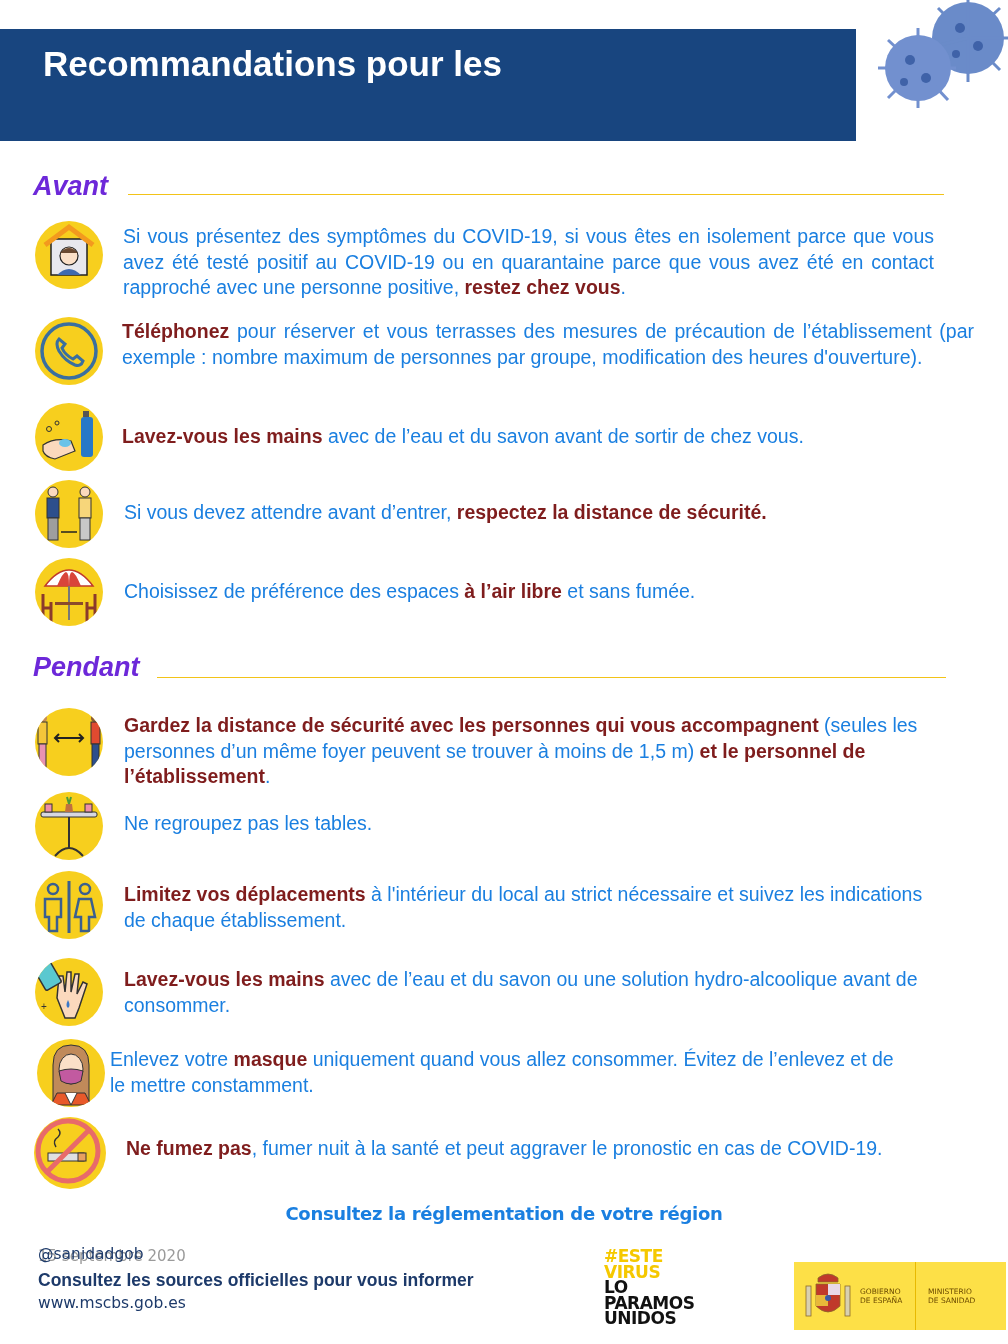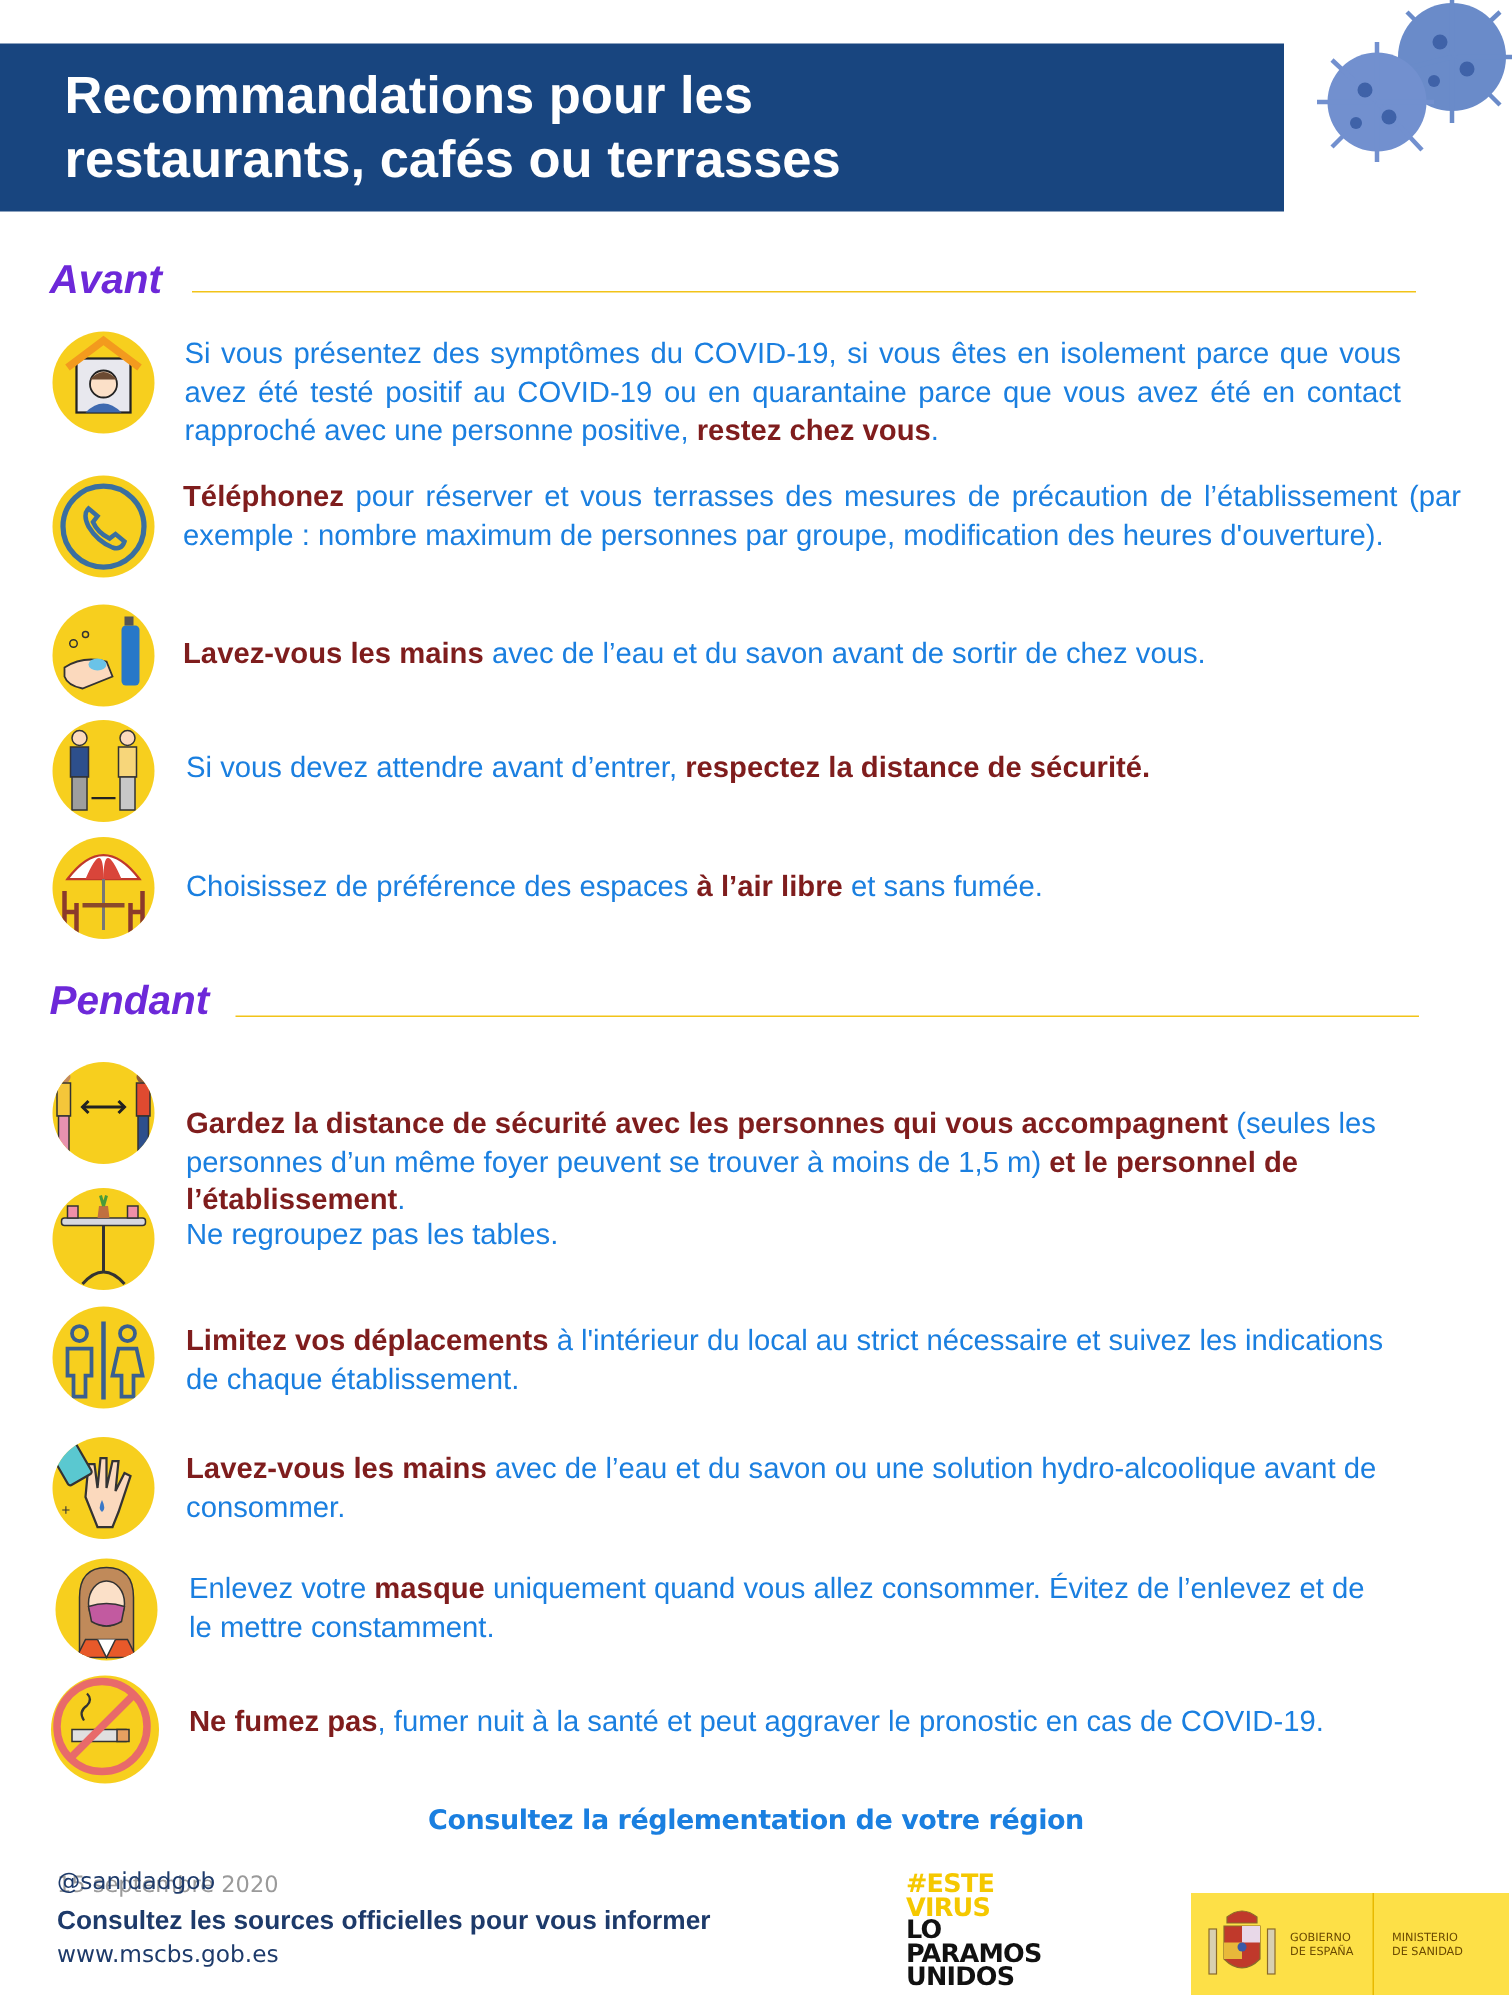--- a/index.html
+++ b/index.html
@@ -58,21 +58,20 @@
   .gov-logo .gob { position: absolute; left: 66px; top: 25px; font-size: 7.5px; line-height: 9px; color: #6b4a00; font-family: "DejaVu Sans", sans-serif; }
   .gov-logo .min { position: absolute; left: 134px; top: 25px; font-size: 7.5px; line-height: 9px; color: #6b4a00; font-family: "DejaVu Sans", sans-serif; }
   .gov-logo svg { position: absolute; left: 10px; top: 8px; width: 48px; height: 52px; }
 </style>
 </head>
 <body>
 
 <div class="header-bar"></div>
 <div class="header-title">
   <div>Recommandations pour les</div>
-  <div>restaurants, cafés ou terrasses</div>
 </div>
 <svg class="virus-deco" viewBox="0 0 148 135">
   <g fill="#5a7fc4" opacity="0.9">
     <circle cx="108" cy="38" r="36"></circle>
     <g stroke="#5a7fc4" stroke-width="3">
       <line x1="108" y1="38" x2="108" y2="-6"></line>
         <line x1="108" y1="38" x2="150" y2="38"></line>
       <line x1="108" y1="38" x2="78" y2="8"></line>
         <line x1="108" y1="38" x2="140" y2="8"></line>
       <line x1="108" y1="38" x2="140" y2="70"></line>
@@ -191,21 +190,21 @@
       <rect x="3" y="14" width="9" height="22" fill="#f4c63a" stroke="#333"></rect>
       <rect x="4" y="36" width="7" height="24" fill="#e892b0" stroke="#333"></rect>
       <circle cx="60" cy="10" r="4" fill="#8b5a3a"></circle>
       <rect x="56" y="14" width="9" height="22" fill="#e04a30" stroke="#333"></rect>
       <rect x="57" y="36" width="7" height="24" fill="#2d4f8c" stroke="#333"></rect>
       <line x1="20" y1="30" x2="48" y2="30" stroke="#222" stroke-width="2"></line>
       <polyline points="24,26 20,30 24,34" fill="none" stroke="#222" stroke-width="2"></polyline>
       <polyline points="44,26 48,30 44,34" fill="none" stroke="#222" stroke-width="2"></polyline>
     </svg>
   </div>
-  <div class="text" style="left:124px; top:737px; width:800px;">
+  <div class="text" style="left:124px; top:713px; width:800px;">
     <b>Gardez la distance de sécurité avec les personnes qui vous accompagnent</b><span> (seules les personnes d’un même foyer peuvent se trouver à  moins de 1,5 m) </span><b>et le personnel de l’établissement</b><span>.</span>
   </div>
 </div>
 
 <div class="item">
   <div class="icon" style="left:35px; top:792px;">
     <svg viewBox="0 0 68 68">
       <rect x="6" y="20" width="56" height="5" rx="2" fill="#d8d8e0" stroke="#333"></rect>
       <rect x="10" y="12" width="7" height="8" fill="#f08fa8" stroke="#333"></rect>
       <rect x="50" y="12" width="7" height="8" fill="#f08fa8" stroke="#333"></rect>
@@ -252,21 +251,21 @@
 <div class="item">
   <div class="icon" style="left:37px; top:1039px;">
     <svg viewBox="0 0 68 68">
       <path d="M16 64 L16 26 Q16 6 34 6 Q52 6 52 26 L52 64 Z" fill="#c08a5a" stroke="#333"></path>
       <ellipse cx="34" cy="30" rx="12" ry="15" fill="#fbe0c8" stroke="#333"></ellipse>
       <path d="M22 32 Q34 28 46 32 L44 42 Q34 48 24 42 Z" fill="#c25aa0" stroke="#333"></path>
       <path d="M14 66 L20 54 L48 54 L54 66 Z" fill="#e8592a" stroke="#333"></path>
       <path d="M28 54 L34 66 L40 54" fill="#ffffff" stroke="#333"></path>
     </svg>
   </div>
-  <div class="text" style="left:126px; top:1047px; width:800px;">
+  <div class="text" style="left:110px; top:1047px; width:800px;">
     <span>Enlevez votre </span><b>masque</b><span> uniquement quand vous allez consommer. Évitez de l’enlevez et de le mettre constamment.</span>
   </div>
 </div>
 
 <div class="item">
   <div class="icon" style="left:34px; top:1117px; width:72px; height:72px;">
     <svg viewBox="0 0 68 68">
       <circle cx="34" cy="34" r="30" fill="#f7cf1e" stroke="#e86a6a" stroke-width="5"></circle>
       <rect x="14" y="36" width="36" height="8" fill="#e0e0e0" stroke="#333"></rect>
       <rect x="44" y="36" width="8" height="8" fill="#e8a060" stroke="#333"></rect>

